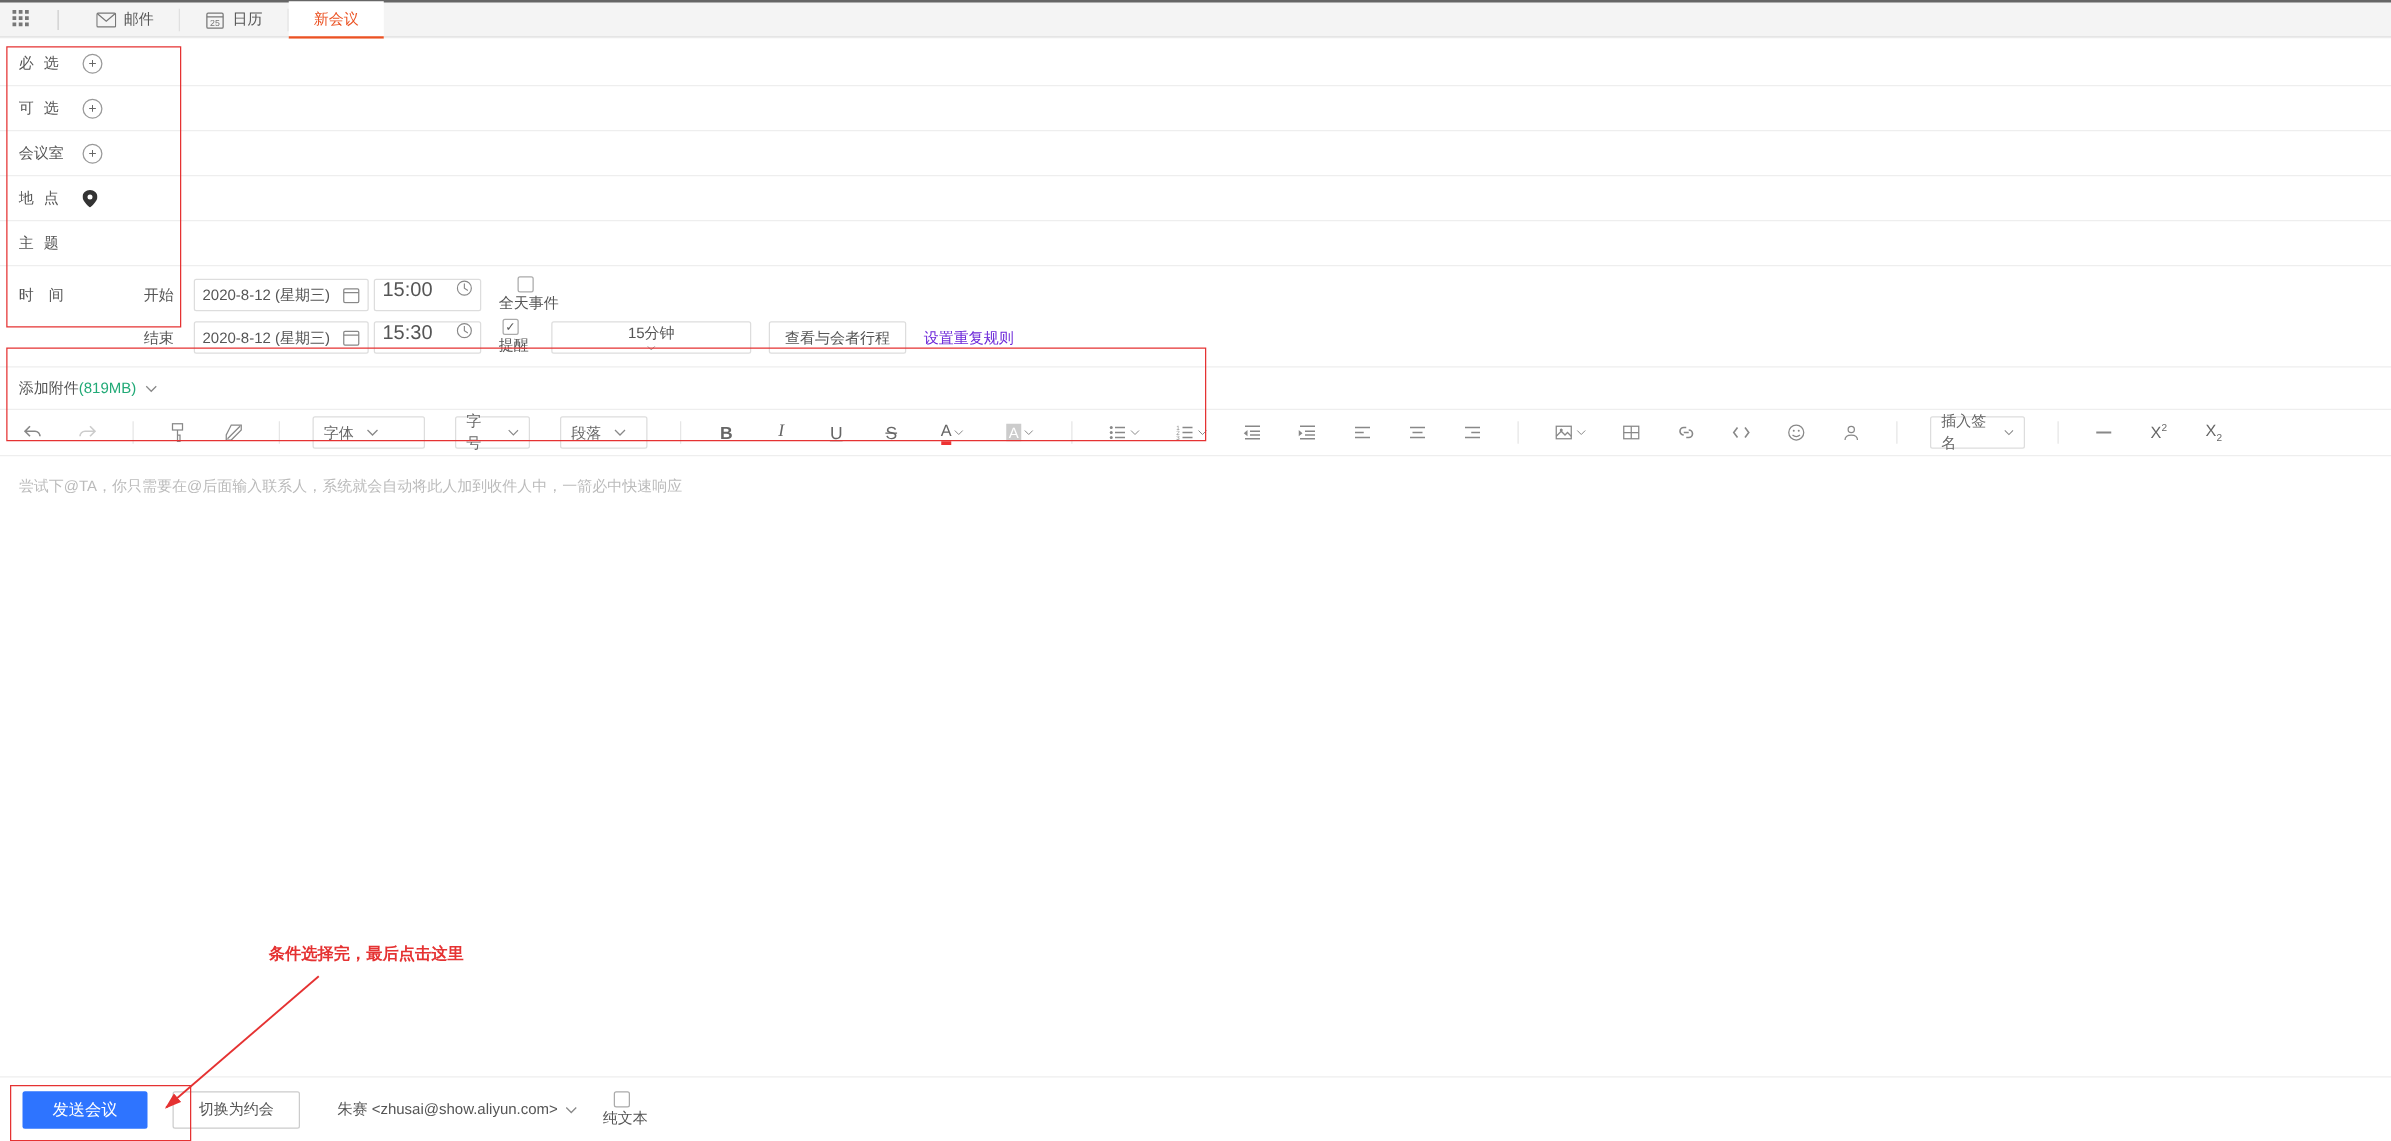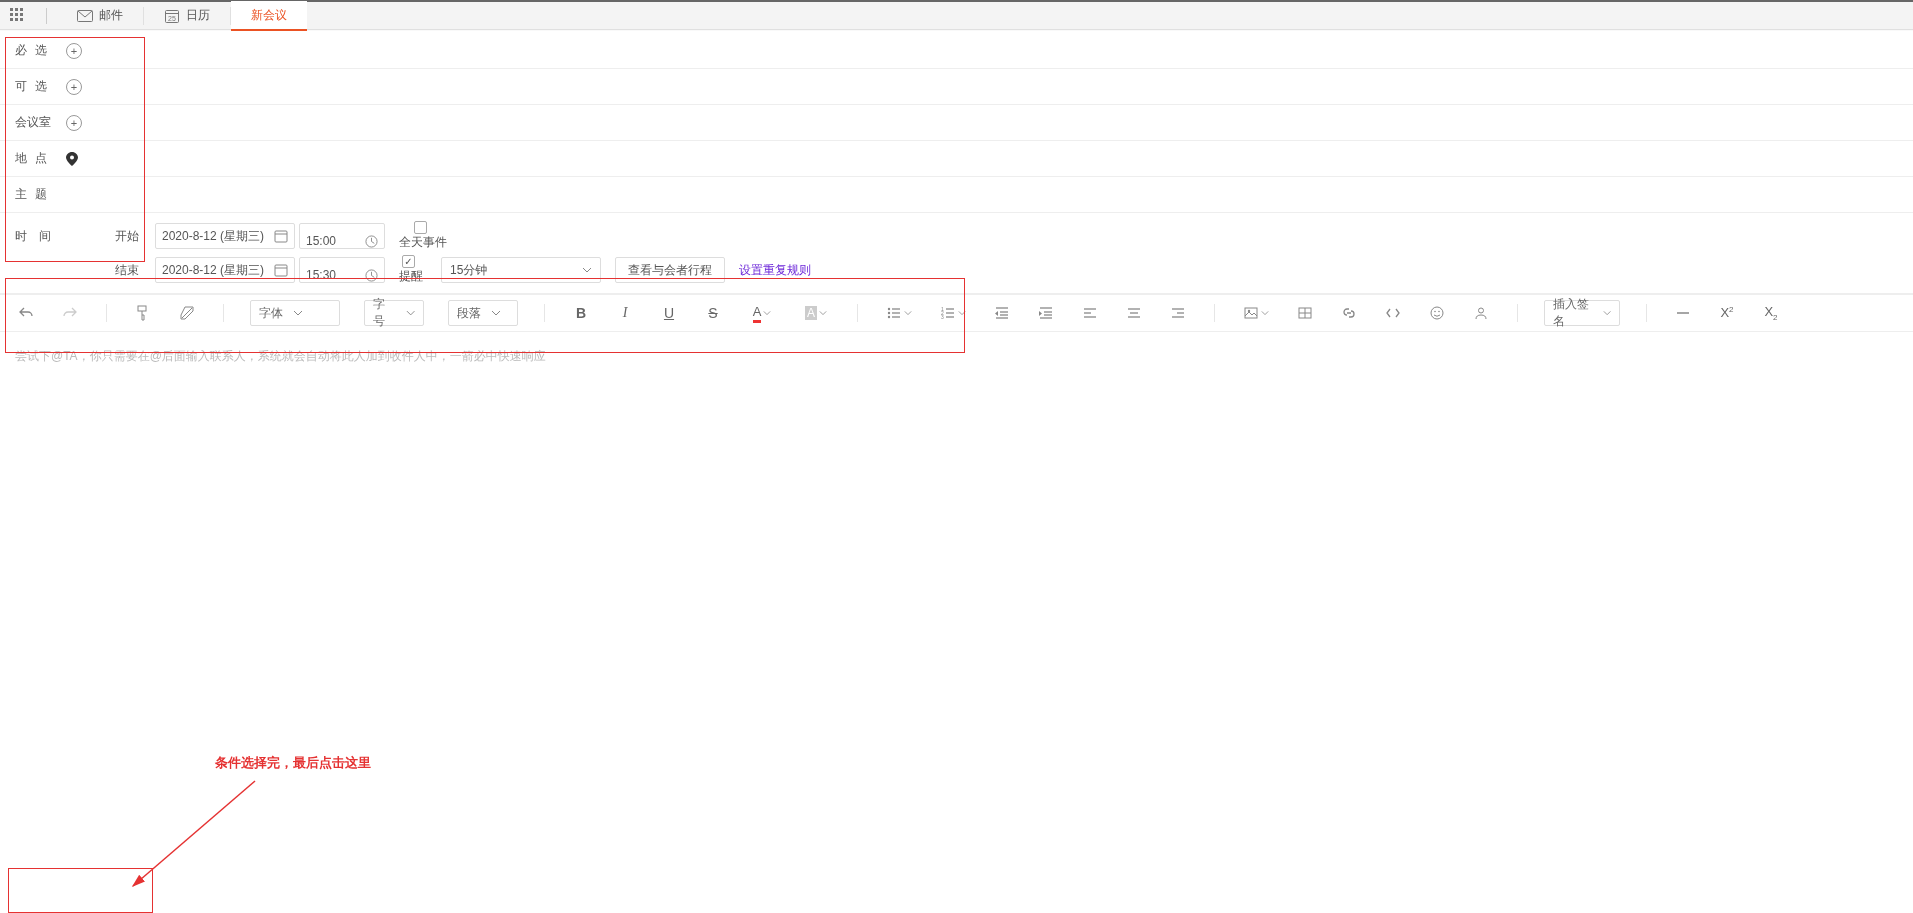--- a/index.html
+++ b/index.html
@@ -37,25 +37,25 @@
   .annot1 { top:37px; left:5px; width:140px; height:225px; }
   .annot2 { top:278px; left:5px; width:960px; height:75px; }
   .annot3 { top:868px; left:8px; width:145px; height:45px; }
 
   
   .time-section { padding: 6px 0 6px 15px; border-bottom:1px solid #eee; }
   .time-row { display:flex; align-items:center; height:34px; }
   .time-lbl { width:100px; font-size:12px; color:#555; letter-spacing:12px; }
   .sub-lbl { width:40px; font-size:12px; color:#555; }
   .date-box { width:140px; height:26px; border:1px solid #ddd; border-radius:2px; display:flex; align-items:center; padding:0 6px; font-size:12px; color:#555; margin-right:4px; justify-content:space-between; background:#fff; }
-  .time-box { width:86px; height:26px; border:1px solid #ddd; border-radius:2px; display:flex; align-items:flex-end; padding:0 6px; font-size:12px; color:#555; margin-right:14px; justify-content:space-between; background:#fff; }
+  .time-box { width:86px; height:26px; border:1px solid #ddd; border-radius:2px; display:flex; align-items:flex-start; padding:0 6px; font-size:16px; color:#555; margin-right:14px; justify-content:space-between; background:#fff; }
   .chk { width:13px; height:13px; border:1px solid #aaa; border-radius:2px; margin-right:5px; display:inline-flex; align-items:center; justify-content:center; cursor:pointer; background:#fff; }
   .chk.checked::after { content:"✓"; font-size:10px; color:#555; }
   .inline-lbl { font-size:12px; color:#555; margin-right:18px; display:flex; align-items:center;flex-direction:column; }
-  .sel { height:26px; border:1px solid #ddd; border-radius:2px; padding:0 8px; font-size:12px; color:#555; display:flex; align-items:center; justify-content:space-between; background:#fff; margin-right:14px; cursor:pointer; }
+  .sel { height:26px; border:1px solid #ddd; border-radius:2px; padding:0 8px; font-size:12px; color:#555; display:flex; align-items:center; justify-content:space-between; background:#fff; margin-right:14px; cursor:pointer;flex-direction:column; }
   .btn-outline { height:26px; border:1px solid #ddd; border-radius:2px; padding:0 12px; font-size:12px; color:#555; background:#fff; display:flex; align-items:center; cursor:pointer; margin-right:14px;justify-content:center; }
   .link-text { font-size:12px; color:#6d28d9; cursor:pointer; }
 
   
   .attach-row { padding: 8px 15px; font-size:12px; }
   .attach-row a { color:#2a7; text-decoration:none; }
   .attach-label { color:#555; }
 
   
   .toolbar { height:38px; border-top:1px solid #eee; border-bottom:1px solid #eee; display:flex; align-items:center; padding:0 12px; gap:16px; background:#fff; }
@@ -207,20 +207,26 @@
               <path d="M1 3 L5 7 L9 3" fill="none" stroke="#888"></path>
             </svg>
         </div>
         <div class="btn-outline">
           <span>查看与会者行程</span>
         </div>
         <span class="link-text">设置重复规则</span>
       </div>
     </div>
 
+    <div class="attach-row">
+      <span class="attach-label">添加附件</span><a>(819MB)</a>
+      <svg class="chev-svg" style="margin-left:4px;vertical-align:middle" viewBox="0 0 10 10">
+          <path d="M1 3 L5 7 L9 3" fill="none" stroke="#888"></path>
+        </svg>
+    </div>
 
     <div class="toolbar">
       <div class="tbtn">
           <svg width="16" height="16" viewBox="0 0 16 16">
             <path d="M6 3 L2 7 L6 11 M2 7 H10 A4 4 0 0 1 14 11" fill="none" stroke="#888" stroke-width="1.3"></path>
           </svg>
         </div>
       <div class="tbtn">
           <svg width="16" height="16" viewBox="0 0 16 16">
             <path d="M10 3 L14 7 L10 11 M14 7 H6 A4 4 0 0 0 2 11" fill="none" stroke="#ccc" stroke-width="1.3"></path>
@@ -409,20 +415,34 @@
       <div class="tbtn">
           <span style="font-size:13px;color:#666">X<sub style="font-size:8px">2</sub></span>
         </div>
     </div>
 
     <div class="editor">
       <span>尝试下@TA，你只需要在@后面输入联系人，系统就会自动将此人加到收件人中，一箭必中快速响应</span>
     </div>
   </div>
 
+  <div class="footer">
+    <button class="btn-primary">发送会议</button>
+    <button class="btn-secondary">切换为约会</button>
+    <div class="from-sel">
+      <span>朱赛 &lt;zhusai@show.aliyun.com&gt;</span>
+      <svg class="chev chev-svg" viewBox="0 0 10 10">
+          <path d="M1 3 L5 7 L9 3" fill="none" stroke="#888"></path>
+        </svg>
+    </div>
+    <label class="inline-lbl">
+      <span class="chk"></span>
+      <span>纯文本</span>
+    </label>
+  </div>
 </div>
 
 <div class="annot-box annot1"></div>
 <div class="annot-box annot2"></div>
 <div class="annot-box annot3"></div>
 <div class="annot-text">条件选择完，最后点击这里</div>
 <svg class="annot-arrow" width="140" height="120">
   <defs>
       <marker id="ah" markerWidth="10" markerHeight="10" refX="8" refY="3" orient="auto">
         <path d="M0,0 L0,6 L9,3 z" fill="#e53232"></path>

